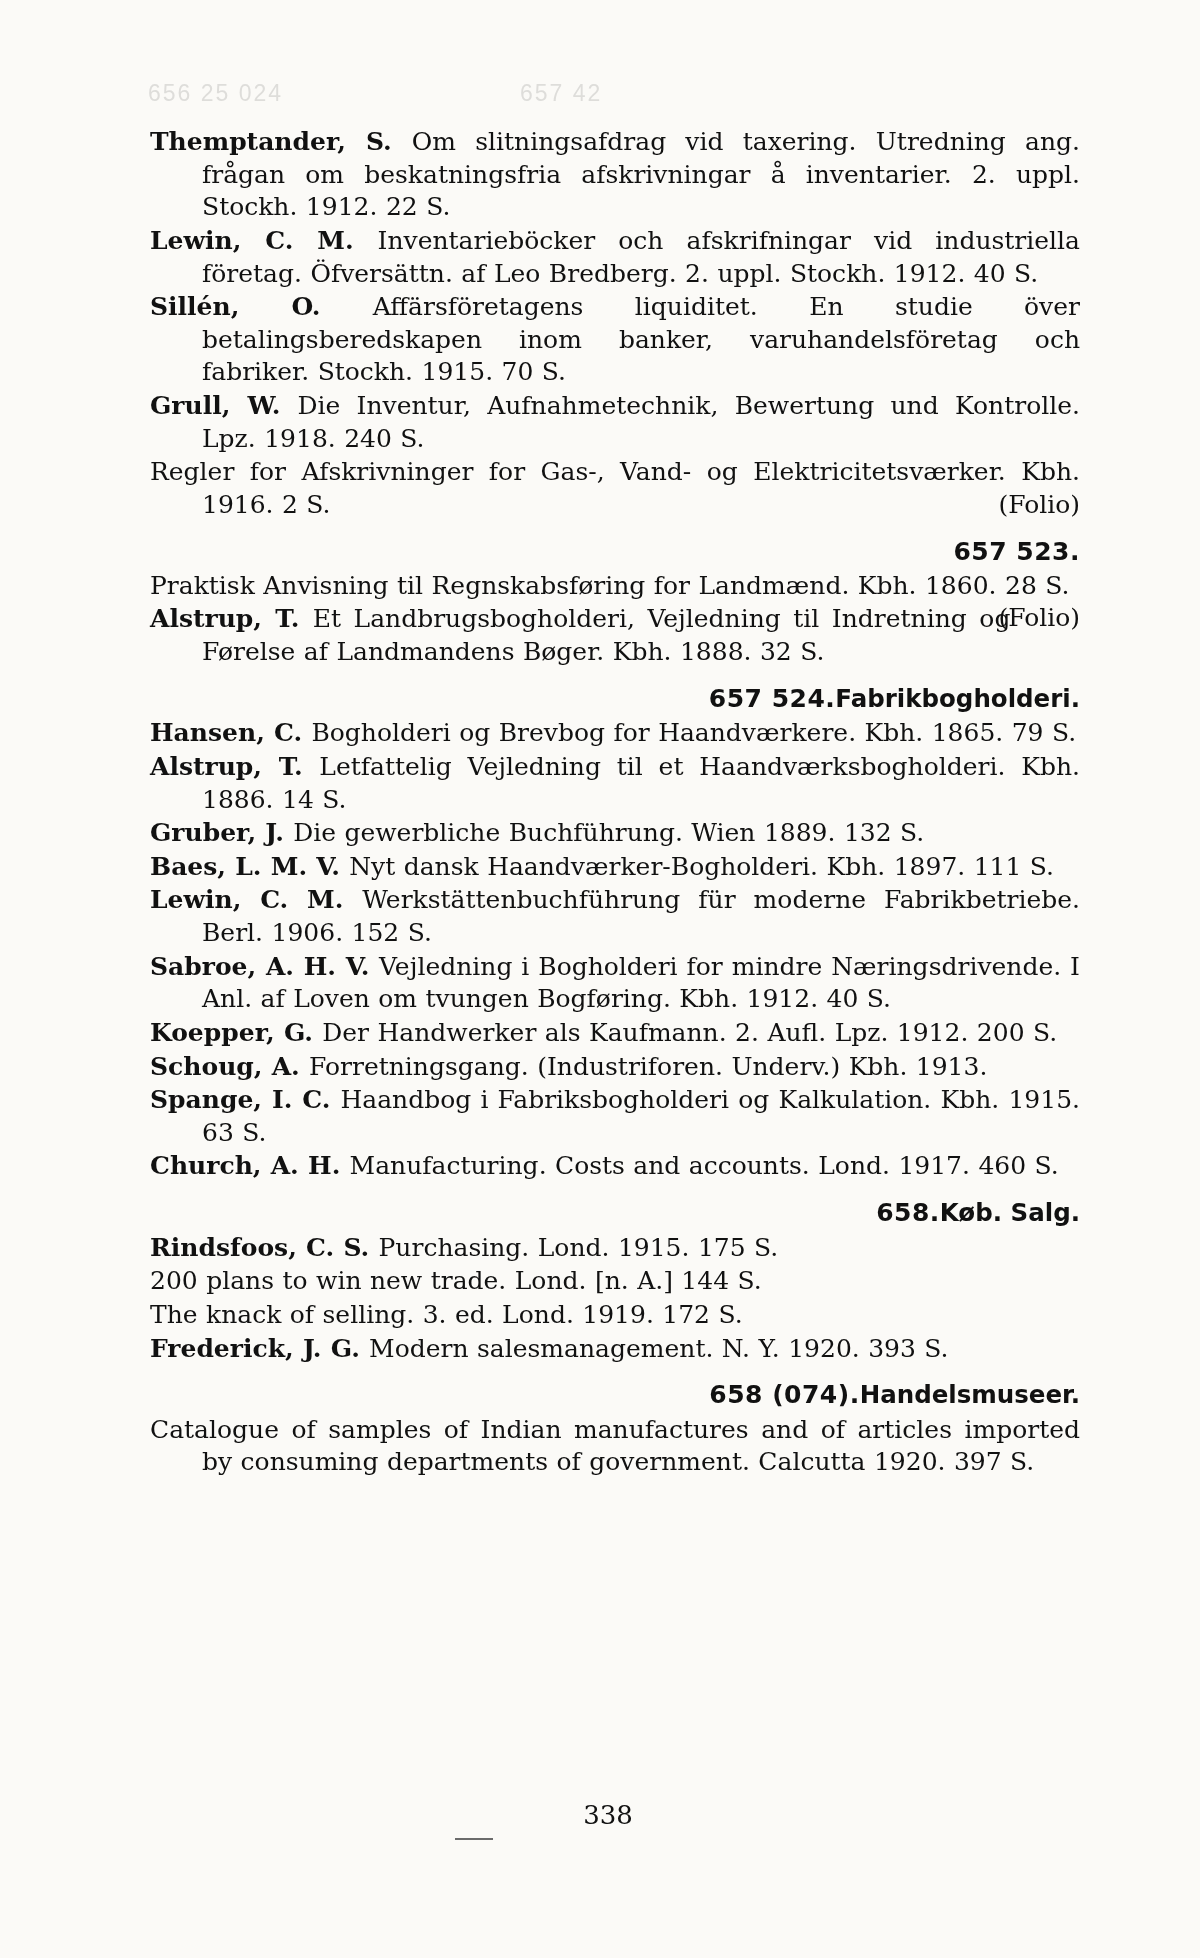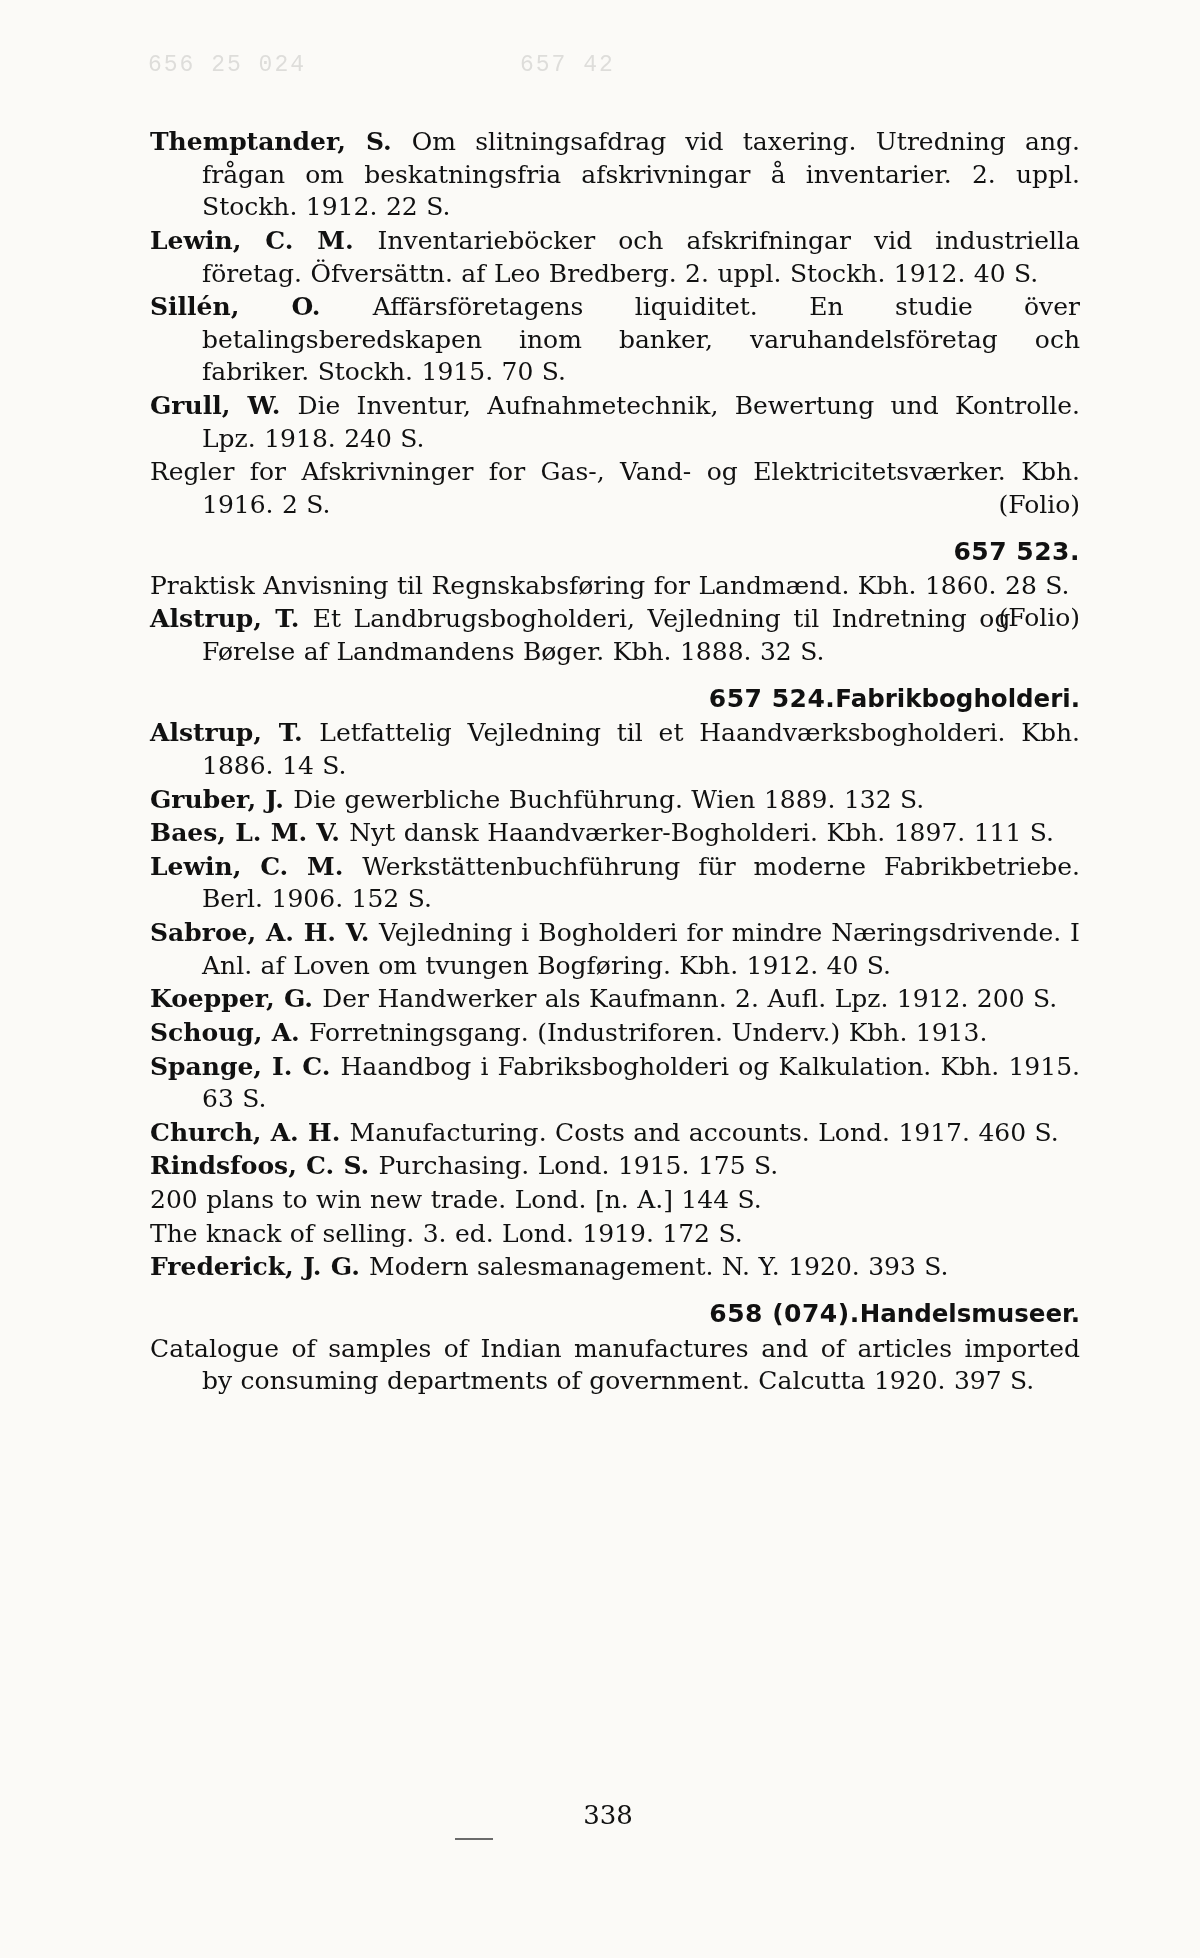--- a/index.html
+++ b/index.html
@@ -77,24 +77,25 @@
     position: absolute;
     left: 455px;
     top: 1838px;
     width: 38px;
     height: 2px;
     background: #6b6b6b;
   }
   .ghost {
     position: absolute;
     color: rgba(120,120,120,0.22);
-    font-family: Liberation Mono, monospace;
+    font-family: Liberation Sans, sans-serif;
     font-size: 23px;
     letter-spacing: 2px;
     user-select: none;
+    margin-top: 28px;
   }
   .ghost-top { left: 148px; top: 52px; }
   .ghost-2 { left: 520px; top: 52px; }
 </style>
 </head>
 <body>
 
 <div class="page"></div>
 
 <div class="ghost ghost-top">656 25 024</div>
@@ -133,20 +134,24 @@
   <p class="entry">
     <span class="author">Alstrup, T. </span>
     <span>Et Landbrugsbogholderi, Vejledning til Indretning og Førelse af Landmandens Bøger. Kbh. 1888. 32 S.</span>
   </p>
 
   <div class="classline">
     <span class="num">657 524.</span>
     <span class="heading">Fabrikbogholderi.</span>
   </div>
   <p class="entry">
+    <span class="author">Hansen, C. </span>
+    <span>Bogholderi og Brevbog for Haandværkere. Kbh. 1865. 79 S.</span>
+  </p>
+  <p class="entry">
     <span class="author">Alstrup, T. </span>
     <span>Letfattelig Vejledning til et Haandværksbogholderi. Kbh. 1886. 14 S.</span>
   </p>
   <p class="entry">
     <span class="author">Gruber, J. </span>
     <span>Die gewerbliche Buchführung. Wien 1889. 132 S.</span>
   </p>
   <p class="entry">
     <span class="author">Baes, L. M. V. </span>
     <span>Nyt dansk Haandværker-Bogholderi. Kbh. 1897. 111 S.</span>
@@ -169,20 +174,24 @@
   </p>
   <p class="entry">
     <span class="author">Spange, I. C. </span>
     <span>Haandbog i Fabriksbogholderi og Kalkulation. Kbh. 1915. 63 S.</span>
   </p>
   <p class="entry">
     <span class="author">Church, A. H. </span>
     <span>Manufacturing. Costs and accounts. Lond. 1917. 460 S.</span>
   </p>
 
+  <div class="classline">
+    <span class="num">658.</span>
+    <span class="heading">Køb. Salg.</span>
+  </div>
   <p class="entry">
     <span class="author">Rindsfoos, C. S. </span>
     <span>Purchasing. Lond. 1915. 175 S.</span>
   </p>
   <p class="entry">
     <span>200 plans to win new trade. Lond. [n. A.] 144 S.</span>
   </p>
   <p class="entry">
     <span>The knack of selling. 3. ed. Lond. 1919. 172 S.</span>
   </p>

